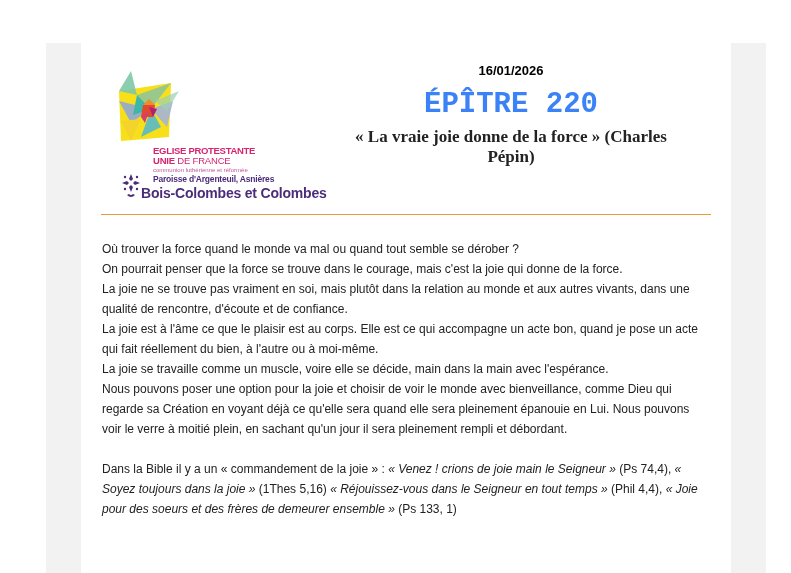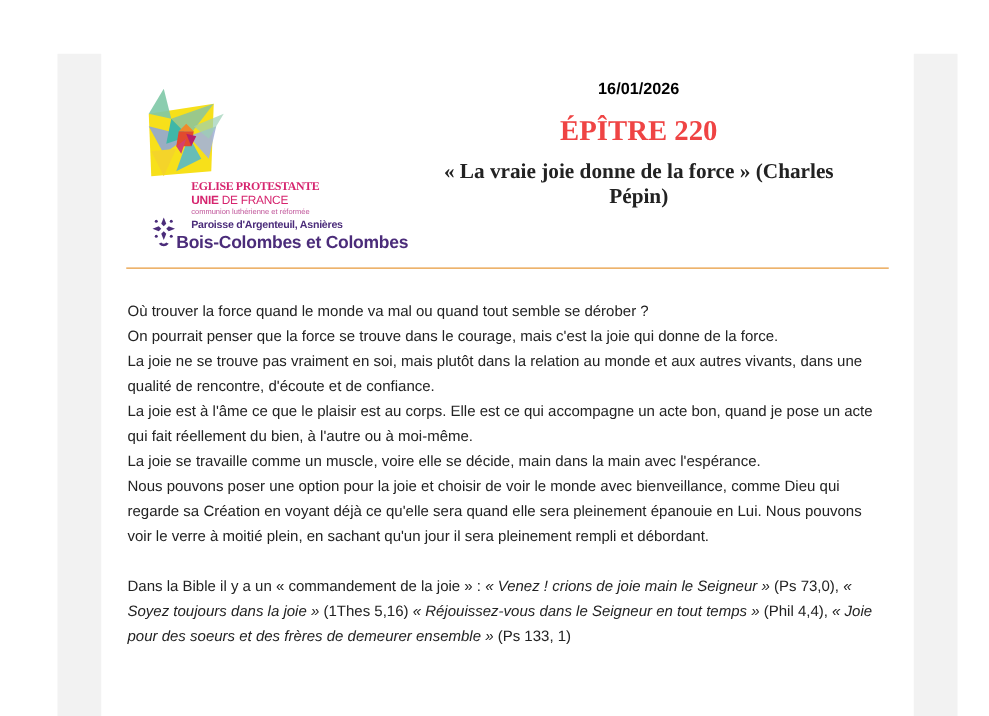--- a/index.html
+++ b/index.html
@@ -2,30 +2,30 @@
 <html><head>
   <meta charset="utf-8">
   <style>
     html, body { margin: 0; padding: 0; background: #ffffff; }
     body { width: 791px; height: 573px; overflow: hidden; position: relative; font-family: "Liberation Sans", sans-serif; }
     .gutter-left { position: absolute; left: 46px; top: 43px; width: 35px; height: 540px; background: #f2f2f2; }
     .gutter-right { position: absolute; left: 731px; top: 43px; width: 35px; height: 540px; background: #f2f2f2; }
     .content { position: absolute; left: 81px; top: 43px; width: 650px; }
     .logo { position: absolute; left: 30px; top: 28px; width: 170px; height: 110px; }
     .logo svg { position: absolute; left: 0; top: 0; }
-    .logo .l1 { position: absolute; left: 42px; top: 74px; font-family: Liberation Serif, serif; font-weight: bold; font-size: 9.5px; letter-spacing: -0.3px; color: #d6246e; white-space: nowrap; }
+    .logo .l1 { position: absolute; left: 42px; top: 74px; font-family: Liberation Sans, sans-serif; font-weight: bold; font-size: 9.5px; letter-spacing: -0.3px; color: #d6246e; white-space: nowrap; }
     .logo .l2 { position: absolute; left: 42px; top: 84px; font-family: "Liberation Sans", sans-serif; font-size: 9.5px; letter-spacing: -0.2px; color: #d6246e; white-space: nowrap; }
     .logo .l2 b { font-weight: bold; }
     .logo .l3 { position: absolute; left: 42px; top: 96px; font-family: "Liberation Sans", sans-serif; font-size: 6px; color: #c0569a; white-space: nowrap; }
     .logo .l4 { position: absolute; left: 42px; top: 103px; font-family: "Liberation Sans", sans-serif; font-weight: bold; font-size: 8.5px; color: #4b2c7a; white-space: nowrap; letter-spacing: -0.2px; }
     .logo .l5 { position: absolute; left: 30px; top: 114px; font-family: "Liberation Sans", sans-serif; font-weight: bold; font-size: 14px; color: #4b2c7a; white-space: nowrap; letter-spacing: -0.2px; }
     .logo .cross { position: absolute; left: 10px; top: 102px; }
     .header-right { position: absolute; left: 230px; top: 20px; width: 400px; text-align: center; }
     .date { font-family: "Liberation Sans", sans-serif; font-weight: bold; font-size: 13px; color: #000000; margin-top: 0; height: 20px; }
-    .title { font-family: Liberation Serif, serif; font-weight: bold; font-size: 23px; color: #ef4444; margin-top: 6px; line-height: 32px; }
+    .title { font-family: Liberation Mono, monospace; font-weight: bold; font-size: 29px; color: #3b82f6; margin-top: 6px; line-height: 32px; }
     .subtitle { font-family: "Liberation Serif", serif; font-weight: bold; font-size: 17px; color: #222; line-height: 20px; margin: 6px auto 0; width: 340px; }
     .divider { position: absolute; left: 20px; top: 171px; width: 610px; height: 1px; background: #e89a3c; }
     .body { position: absolute; left: 21px; top: 196px; width: 610px; font-family: "Liberation Sans", sans-serif; font-size: 12px; color: #222; line-height: 20px; }
     .body p { margin: 0; }
     .body .gap { height: 20px; }
     .body i { font-style: italic; }
   </style>
 </head>
 <body>
 
@@ -78,15 +78,15 @@
   <div class="divider"></div>
 
   <div class="body">
     <p>Où trouver la force quand le monde va mal ou quand tout semble se dérober ?</p>
     <p>On pourrait penser que la force se trouve dans le courage, mais c'est la joie qui donne de la force.</p>
     <p>La joie ne se trouve pas vraiment en soi, mais plutôt dans la relation au monde et aux autres vivants, dans une qualité de rencontre, d'écoute et de confiance.</p>
     <p>La joie est à l'âme ce que le plaisir est au corps. Elle est ce qui accompagne un acte bon, quand je pose un acte qui fait réellement du bien, à l'autre ou à moi-même.</p>
     <p>La joie se travaille comme un muscle, voire elle se décide, main dans la main avec l'espérance.</p>
     <p>Nous pouvons poser une option pour la joie et choisir de voir le monde avec bienveillance, comme Dieu qui regarde sa Création en voyant déjà ce qu'elle sera quand elle sera pleinement épanouie en Lui. Nous pouvons voir le verre à moitié plein, en sachant qu'un jour il sera pleinement rempli et débordant.</p>
     <div class="gap"></div>
-    <p><span>Dans la Bible il y a un « commandement de la joie » : </span><i>« Venez ! crions de joie main le Seigneur »</i><span> (Ps 73,0), </span><i>« Soyez toujours dans la joie »</i><span> (1Thes 5,16) </span><i>« Réjouissez-vous dans le Seigneur en tout temps »</i><span> (Phil 4,4), </span><i>« Joie pour des soeurs et des frères de demeurer ensemble »</i><span> (Ps 133, 1)</span></p>
+    <p><span>Dans la Bible il y a un « commandement de la joie » : </span><i>« Venez ! crions de joie main le Seigneur »</i><span> (Ps 74,4), </span><i>« Soyez toujours dans la joie »</i><span> (1Thes 5,16) </span><i>« Réjouissez-vous dans le Seigneur en tout temps »</i><span> (Phil 4,4), </span><i>« Joie pour des soeurs et des frères de demeurer ensemble »</i><span> (Ps 133, 1)</span></p>
   </div>
 </div>
 
 </body></html>

